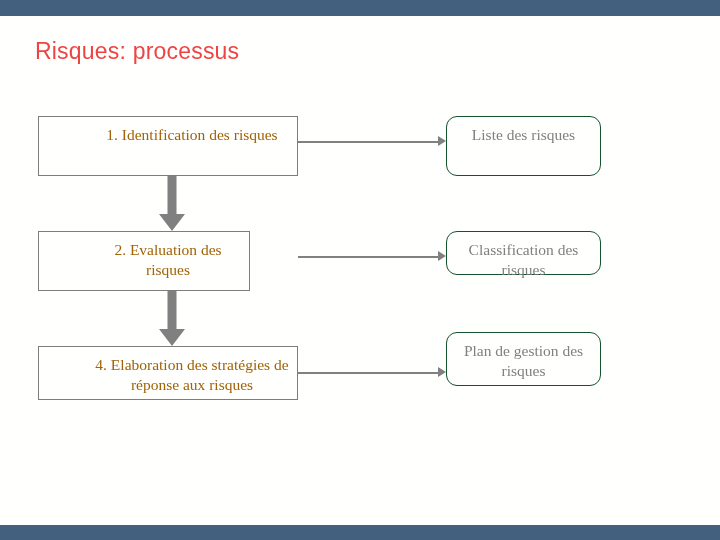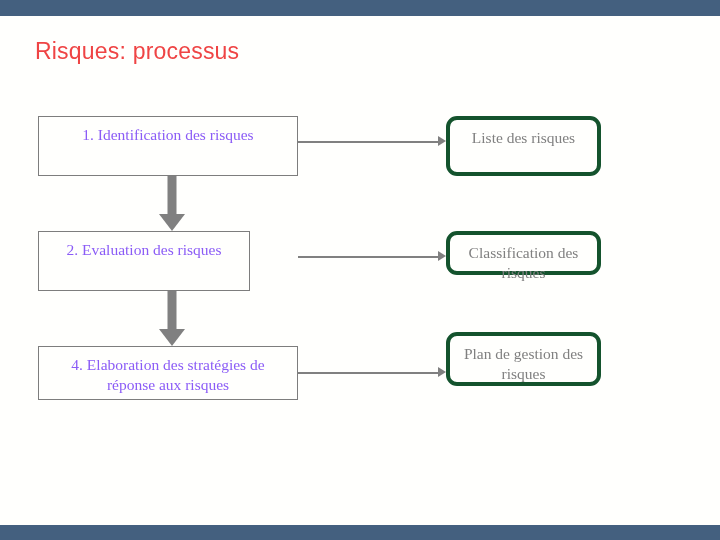--- a/index.html
+++ b/index.html
@@ -54,31 +54,32 @@
     border: 1px solid #7d7d7d;
     background: transparent;
     display: flex;
     align-items: flex-start;
     justify-content: center;
     text-align: center;
   }
   .proc-box .box-text {
     font-family: "Liberation Serif", serif;
     font-size: 15.5px;
-    color: #8b5cf6;
+    color: #a16207;
     line-height: 1.32;
     padding: 0 8px;
     margin-top: 8px;
+    margin-left: 48px;
   }
 
   
   .out-box {
     position: absolute;
     box-sizing: border-box;
-    border: 4px solid #14532d;
+    border: 1px solid #14532d;
     border-radius: 11px;
     background: transparent;
     display: flex;
     align-items: flex-start;
     justify-content: center;
     text-align: center;
   }
   .out-box .box-text {
     font-family: "Liberation Serif", serif;
     font-size: 15.5px;

